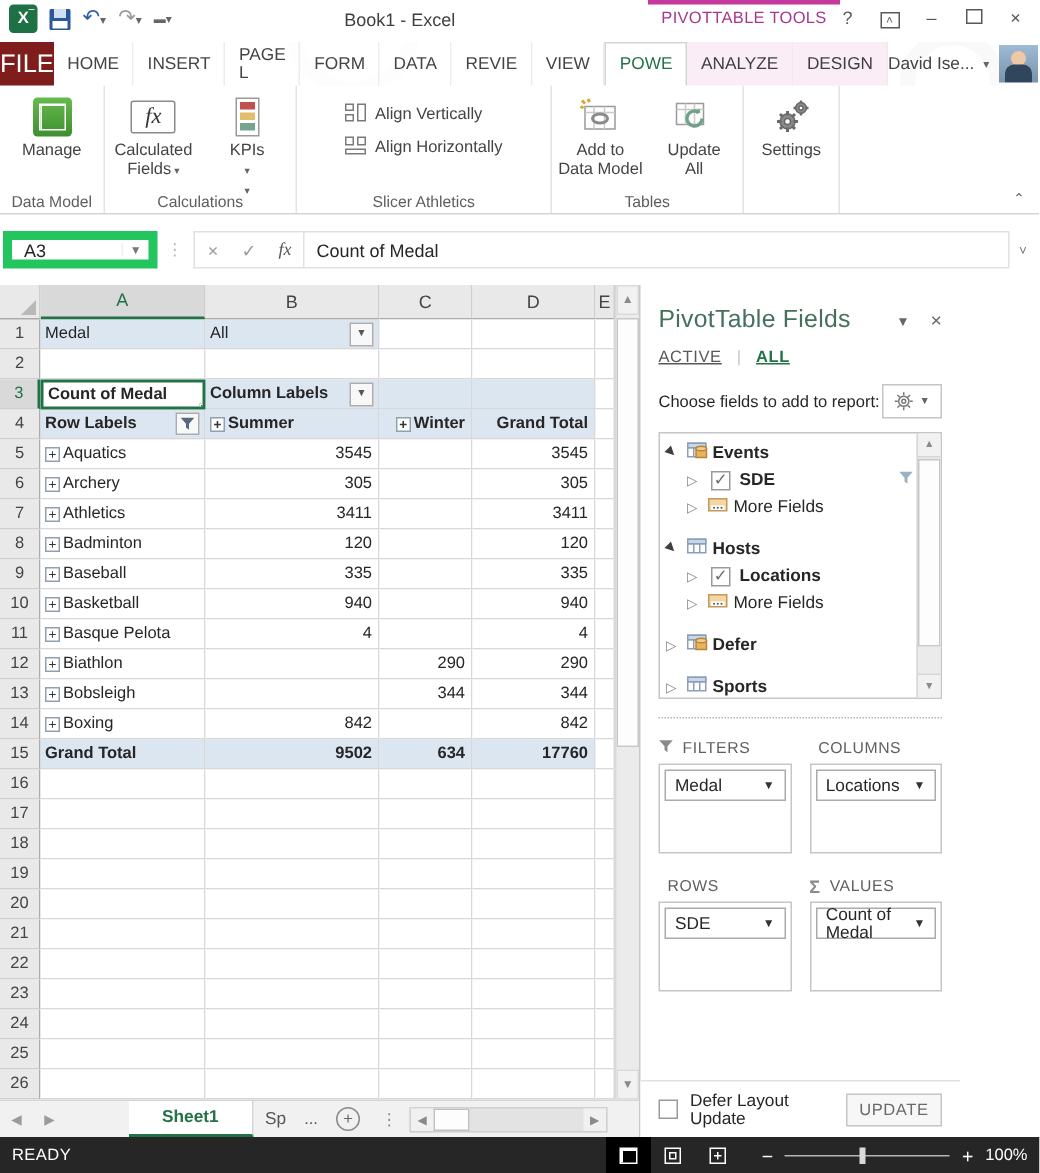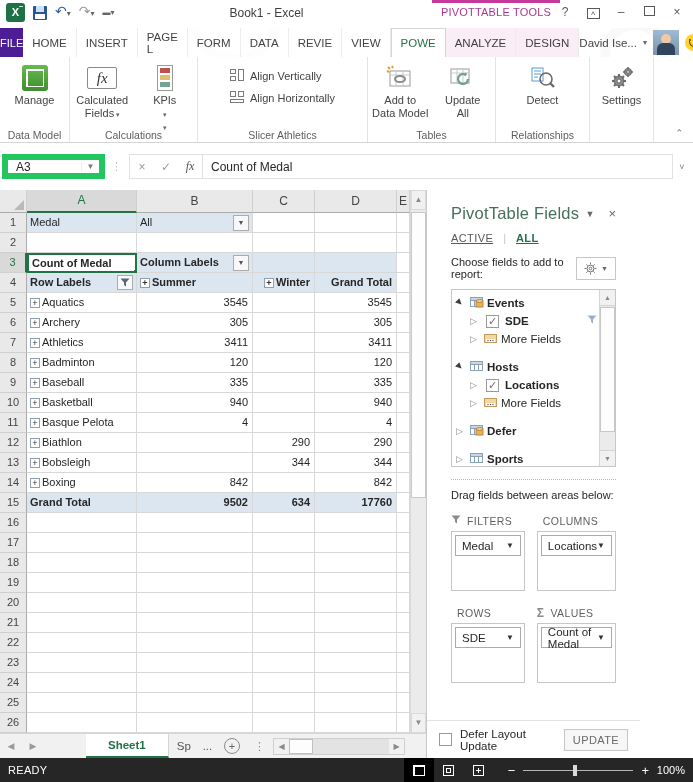--- a/index.html
+++ b/index.html
@@ -30,21 +30,21 @@
                color:#A8388E; z-index:2; letter-spacing:.2px;}
   .ctx-topbar { position:absolute; left:432px; top:0; width:128px; height:3px; background:#C4399B; z-index:2;}
   .winbtns { position:absolute; right:4px; top:2px; display:flex; align-items:center; gap:4px; z-index:3;}
   .winbtn { width:24px; height:20px; text-align:center; line-height:20px; color:#595959; font-size:12px;}
   .rdo-box { width:13px; height:11px; border:1px solid #595959; display:inline-block; font-size:8px; line-height:9px;}
   .restore-box { width:11px; height:10px; border:1px solid #595959; display:inline-block;}
 
   
   .tabrow { position:absolute; left:0; top:28px; width:693px; height:29px; background:transparent; display:flex;
             align-items:stretch; z-index:4;}
-  .tab-file { width:56px; background:#4c1d95; color:#fff; font-size:11px; display:flex; align-items:center;
+  .tab-file { width:56px; background:#7f1d1d; color:#fff; font-size:17px; display:flex; align-items:center;
               justify-content:center;text-align:right; }
   .rtab { padding:0 9px; display:flex; align-items:center; font-size:11.5px; color:#444; border-right:1px solid #ECECEC; background:rgba(255,255,255,.75);}
   .rtab.active { background:#fff; color:#217346; border:1px solid #D5D5D5; border-bottom:none; }
   .rtab.contextual { background:#FAEDF5; color:#3f3f3f; }
   .user-area { margin-left:auto; display:flex; align-items:center; gap:6px; padding-right:6px; background:transparent;}
   .user-name { font-size:11.5px; color:#444; white-space:nowrap;}
   .user-dd { font-size:8px; color:#666;}
   .avatar { width:26px; height:25px; background:linear-gradient(#9FBBD3,#7894AC); position:relative; overflow:hidden;}
   .avatar:before { content:""; position:absolute; left:8px; top:4px; width:10px; height:10px; background:#EFC9A6; border-radius:50%;}
   .avatar:after { content:""; position:absolute; left:4px; top:13px; width:18px; height:12px; background:#31455c; border-radius:6px 6px 0 0;}
@@ -159,21 +159,21 @@
   .vb-break:before{content:""; position:absolute; left:2px; top:4px; right:2px; height:1px; background:#fff;}
   .vb-break:after{content:""; position:absolute; left:4px; top:2px; bottom:2px; width:1px; background:#fff;}
   .zoomctl { display:flex; align-items:center; gap:8px; margin-left:14px;}
   .zminus,.zplus { font-size:13px; color:#fff; }
   .ztrack { width:110px; height:1px; background:#B5B5B5; position:relative;}
   .zthumb { position:absolute; left:50px; top:-5px; width:4px; height:11px; background:#D9D9D9;}
   .zoomval { font-size:11px; width:36px; text-align:right;}
 
   
   .pane { width:214px; height:568px; background:#fff; border-left:1px solid #C8C8C8; position:relative;
-          padding:0 24px; }
+          padding:0 12px; }
   .pane-title-row { display:flex; align-items:center; margin-top:14px; }
   .pane-title { font-size:16.5px; color:#44705c; letter-spacing:.2px; flex:1;}
   .pane-dd { color:#666; font-size:9px; margin-right:14px;}
   .pane-close { color:#666; font-size:13px;}
   .pane-tabs { display:flex; align-items:center; gap:10px; margin-top:9px; font-size:11px;}
   .ptab { color:#595959; letter-spacing:.4px;text-decoration:underline;}
   .ptab.on { color:#217346; font-weight:bold;}
   .ptab-sep { color:#C8C8C8; }
   .choose-row { display:flex; align-items:center; margin-top:12px; }
   .choose-label { font-size:11px; color:#262626; flex:1;}
@@ -346,36 +346,20 @@
             <path d="M17 7l1 3-3 1z" fill="#6FA287"></path>
           </svg>
         </div>
         <div class="blabel">
           <div>Update</div>
           <div>All</div>
         </div>
       </div>
       <div class="rgroup-label">Tables</div>
     </div>
-    <div class="rgroup" style="width: 94px;">
-      <div class="bigbtn">
-        <div class="bicon">
-          <svg width="28" height="26">
-            <rect x="3" y="3" width="11" height="13" fill="#fff" stroke="#5B9BD5"></rect>
-            <path d="M5 6h7M5 9h7M5 12h4" stroke="#5B9BD5"></path>
-            <circle cx="17" cy="14" r="6" fill="none" stroke="#6a6a6a" stroke-width="1.6"></circle>
-            <path d="M21 18l4 4" stroke="#6a6a6a" stroke-width="2.4"></path>
-          </svg>
-        </div>
-        <div class="blabel">
-          <div>Detect</div>
-        </div>
-      </div>
-      <div class="rgroup-label">Relationships</div>
-    </div>
     <div class="rgroup" style="width: 64px;">
       <div class="bigbtn">
         <div class="bicon">
           <svg width="26" height="26" viewBox="0 0 26 26">
             <g stroke="#6a6a6a" fill="#8a8a8a">
               <circle cx="10" cy="16" r="5" fill="#8a8a8a"></circle>
               <circle cx="10" cy="16" r="2" fill="#fff"></circle>
               <path d="M10 9v3M10 20v3M3 16h3M14 16h3M5 11l2 2M13 19l2 2M15 11l-2 2M7 19l-2 2" stroke-width="2"></path>
               <circle cx="19" cy="7" r="3.6" fill="#8a8a8a"></circle>
               <circle cx="19" cy="7" r="1.4" fill="#fff"></circle>
@@ -854,21 +838,20 @@
             </svg></span>
           <span class="fname">Sports</span>
         </div>
         <div class="list-scroll">
         <div class="ls-arrow">▲</div>
         <div class="ls-thumb"></div>
         <div class="ls-arrow ls-down">▼</div>
       </div>
       </div>
     <div class="drag-div"></div>
-    <div class="drag-label">Drag fields between areas below:</div>
     <div class="areas" id="areas">
         <div>
           <div class="area-label">
             <span><svg width="10" height="10" viewBox="0 0 10 10">
                 <path d="M0.5 0.5h9L6 4.5v4L4 7V4.5z" fill="#8a8a8a"></path>
               </svg></span>
             <span>FILTERS</span>
           </div>
           <div class="area-box">
             <div class="chip">

